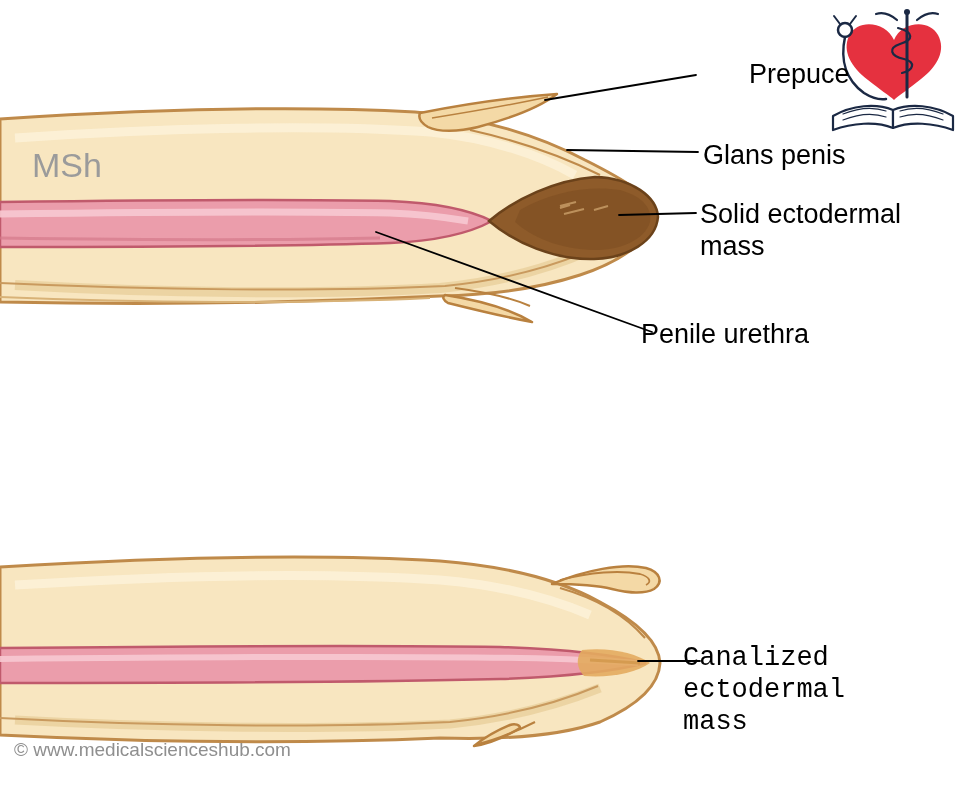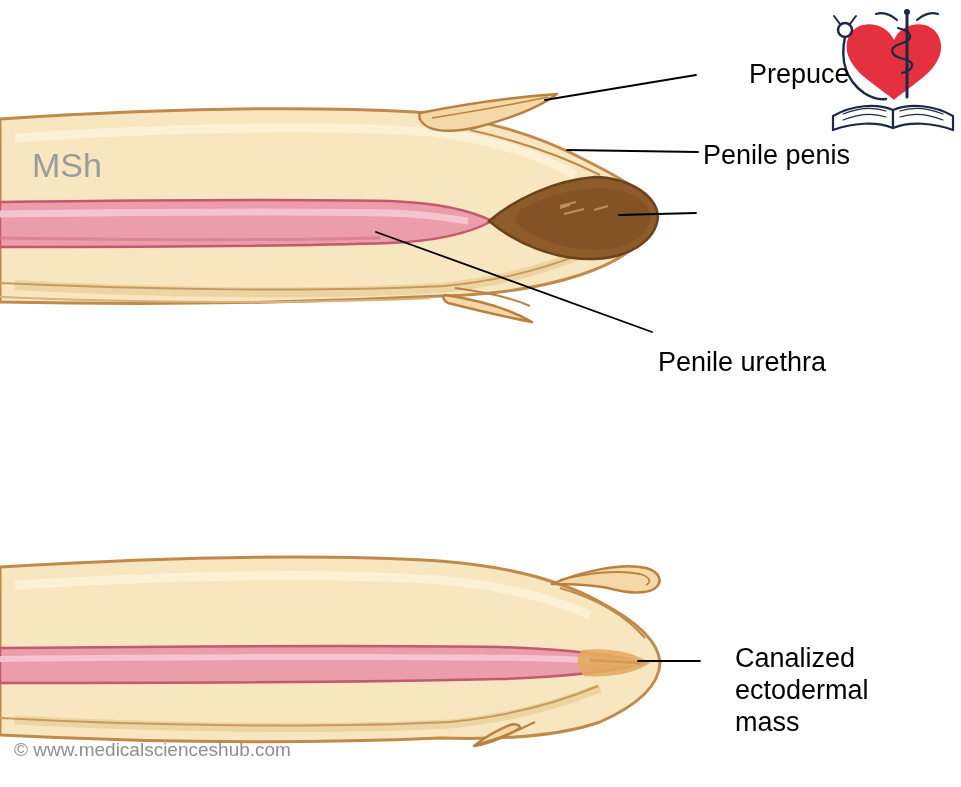--- a/index.html
+++ b/index.html
@@ -37,22 +37,22 @@
   .copyright {
     position: absolute;
     left: 14px;
     top: 739px;
     color: #8f8f8f;
     font-size: 19px;
   }
   .label-prepuce   { left: 701px; top: 59px; margin-left: 48px;  }
   .label-glans     { left: 703px; top: 140px; }
   .label-solid     { left: 700px; top: 199px; width: 232px; }
-  .label-urethra   { left: 658px; top: 319px; margin-top: 28px; }
-  .label-canalized { left: 735px; top: 643px; width: 162px; }
+  .label-urethra   { left: 641px; top: 319px; }
+  .label-canalized { left: 683px; top: 643px; width: 162px; font-family: Liberation Mono, monospace; }
 </style>
 </head>
 <body>
 
 <div class="canvas">
 
   <svg class="artwork" width="961" height="787" viewBox="0 0 961 787">
 
     <g>
 
@@ -144,19 +144,20 @@
         <path d="M 843,114 C 858,108 874,107 886,111 M 843,120 C 858,114 874,113 886,117" fill="none" stroke-width="1.2"></path>
         <path d="M 943,114 C 928,108 912,107 900,111 M 943,120 C 928,114 912,113 900,117" fill="none" stroke-width="1.2"></path>
         <line x1="893" y1="110" x2="893" y2="128" stroke-width="1.5"></line>
       </g>
     </g>
   </svg>
 
   <div class="watermark">MSh</div>
 
   <div class="label label-prepuce">Prepuce</div>
-  <div class="label label-glans">Penile penis</div>
+  <div class="label label-glans">Glans penis</div>
+  <div class="label label-solid">Solid ectodermal mass</div>
   <div class="label label-urethra">Penile urethra</div>
   <div class="label label-canalized">Canalized ectodermal mass</div>
 
   <div class="copyright">© www.medicalscienceshub.com</div>
 
 </div>
 
 </body></html>

